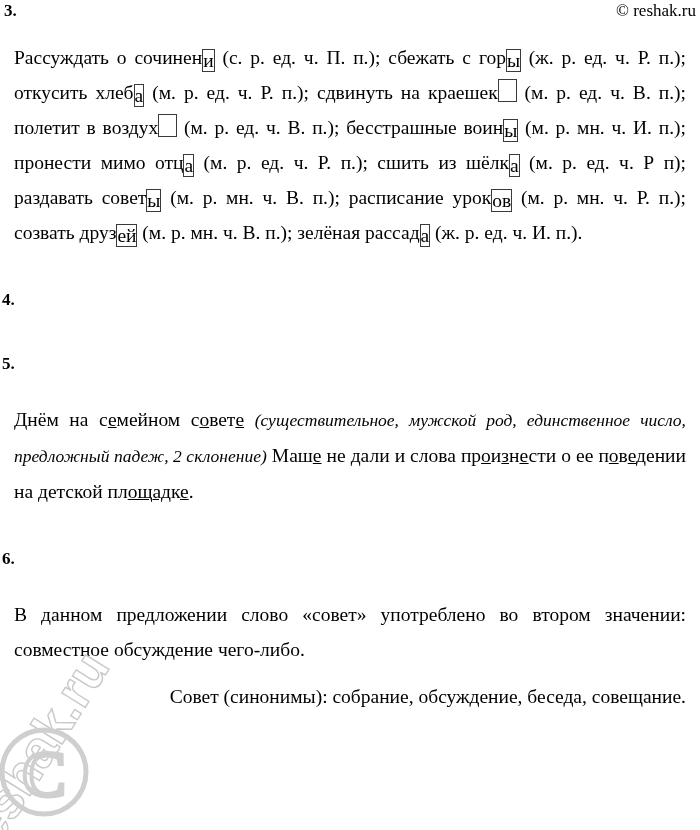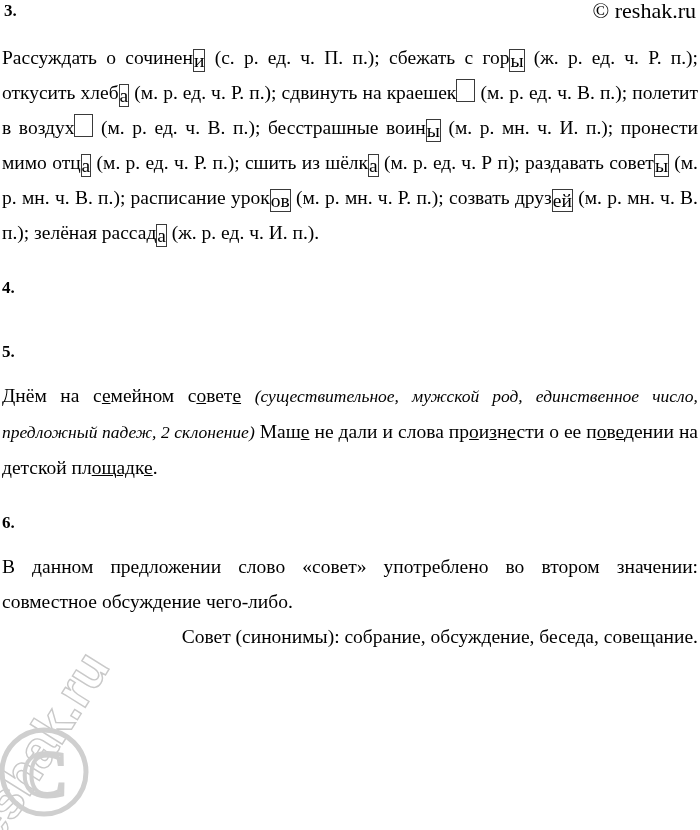--- a/index.html
+++ b/index.html
@@ -34,32 +34,32 @@
     left: 2px;
     top: 0;
     font-weight: bold;
     font-size: 17px;
     line-height: 22px;
   }
   .copyright-top {
     position: absolute;
     right: 2px;
     top: 0;
-    font-size: 22px;
+    font-size: 17px;
     line-height: 22px;
     white-space: nowrap;
   }
 
   
   .para {
     font-size: 19.5px;
     line-height: 35px;
     text-align: justify;
     text-justify: inter-word;
-    margin: 0;
+    margin: 12px;
     padding: 0;
     letter-spacing: 0px;
   }
   .para.p3 { margin-top: 14px; }
   .para.last-line { text-align: right; }
 
   .sec-num {
     font-weight: bold;
     font-size: 17px;
     line-height: 24px;

